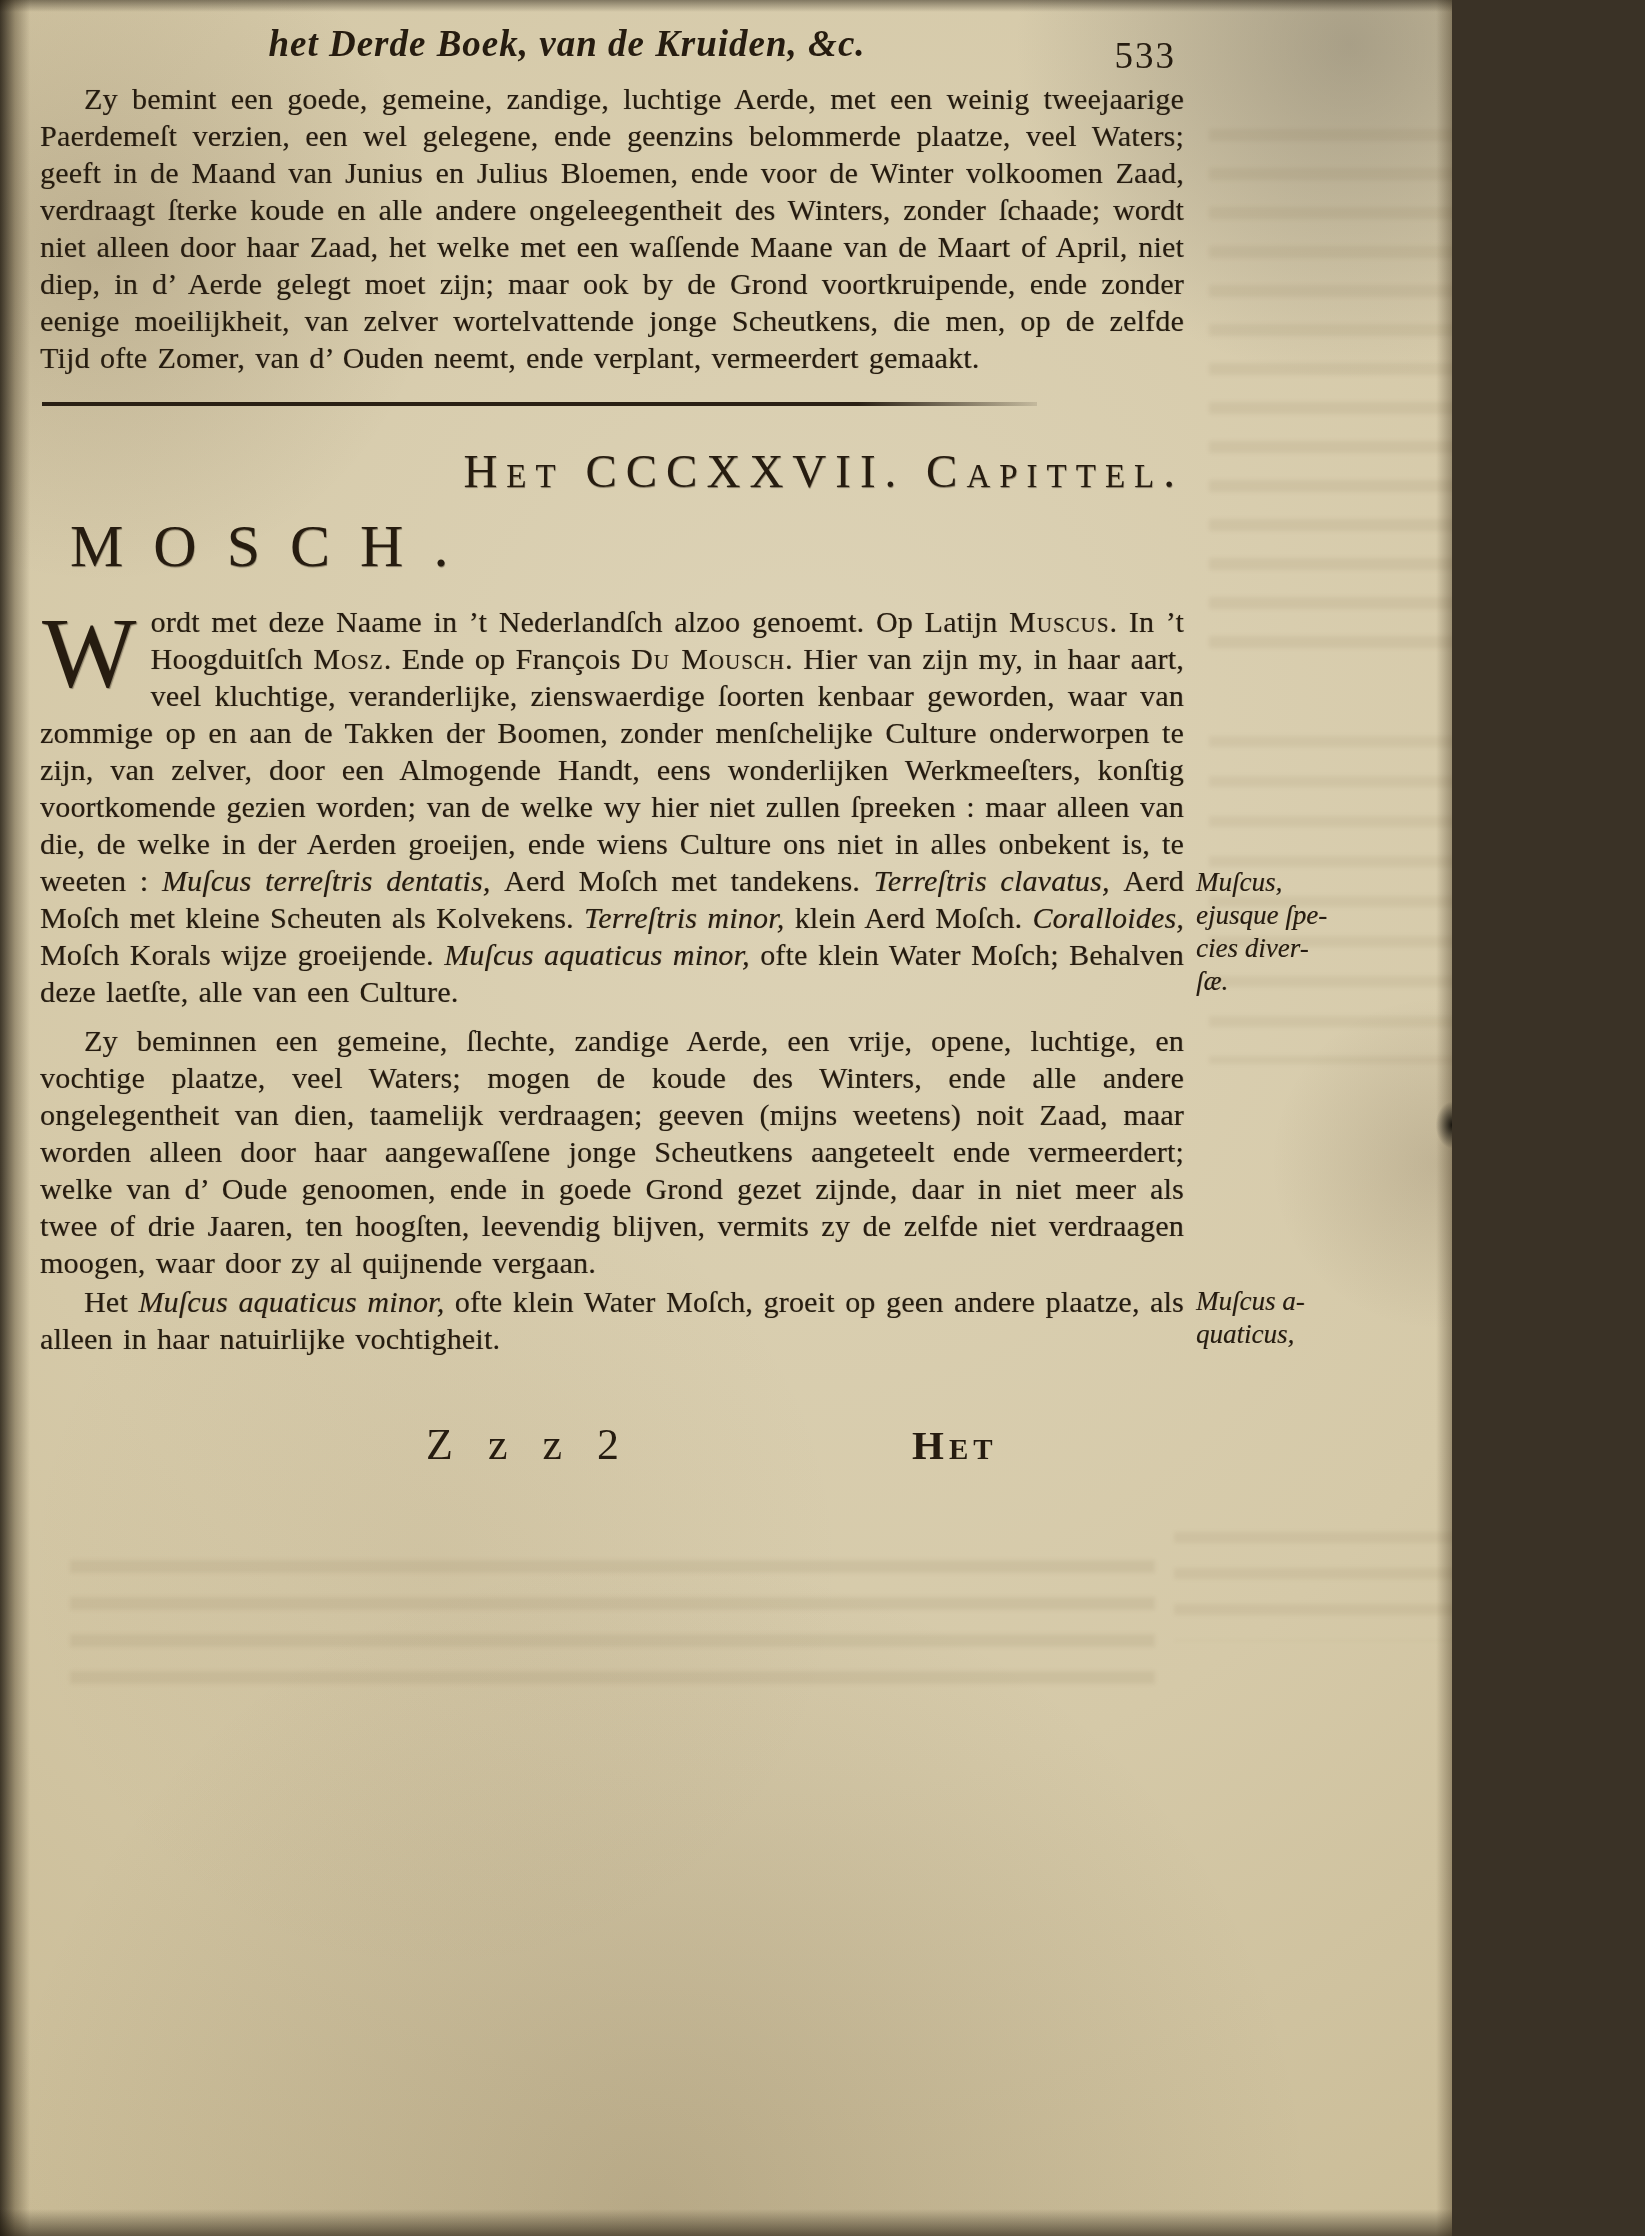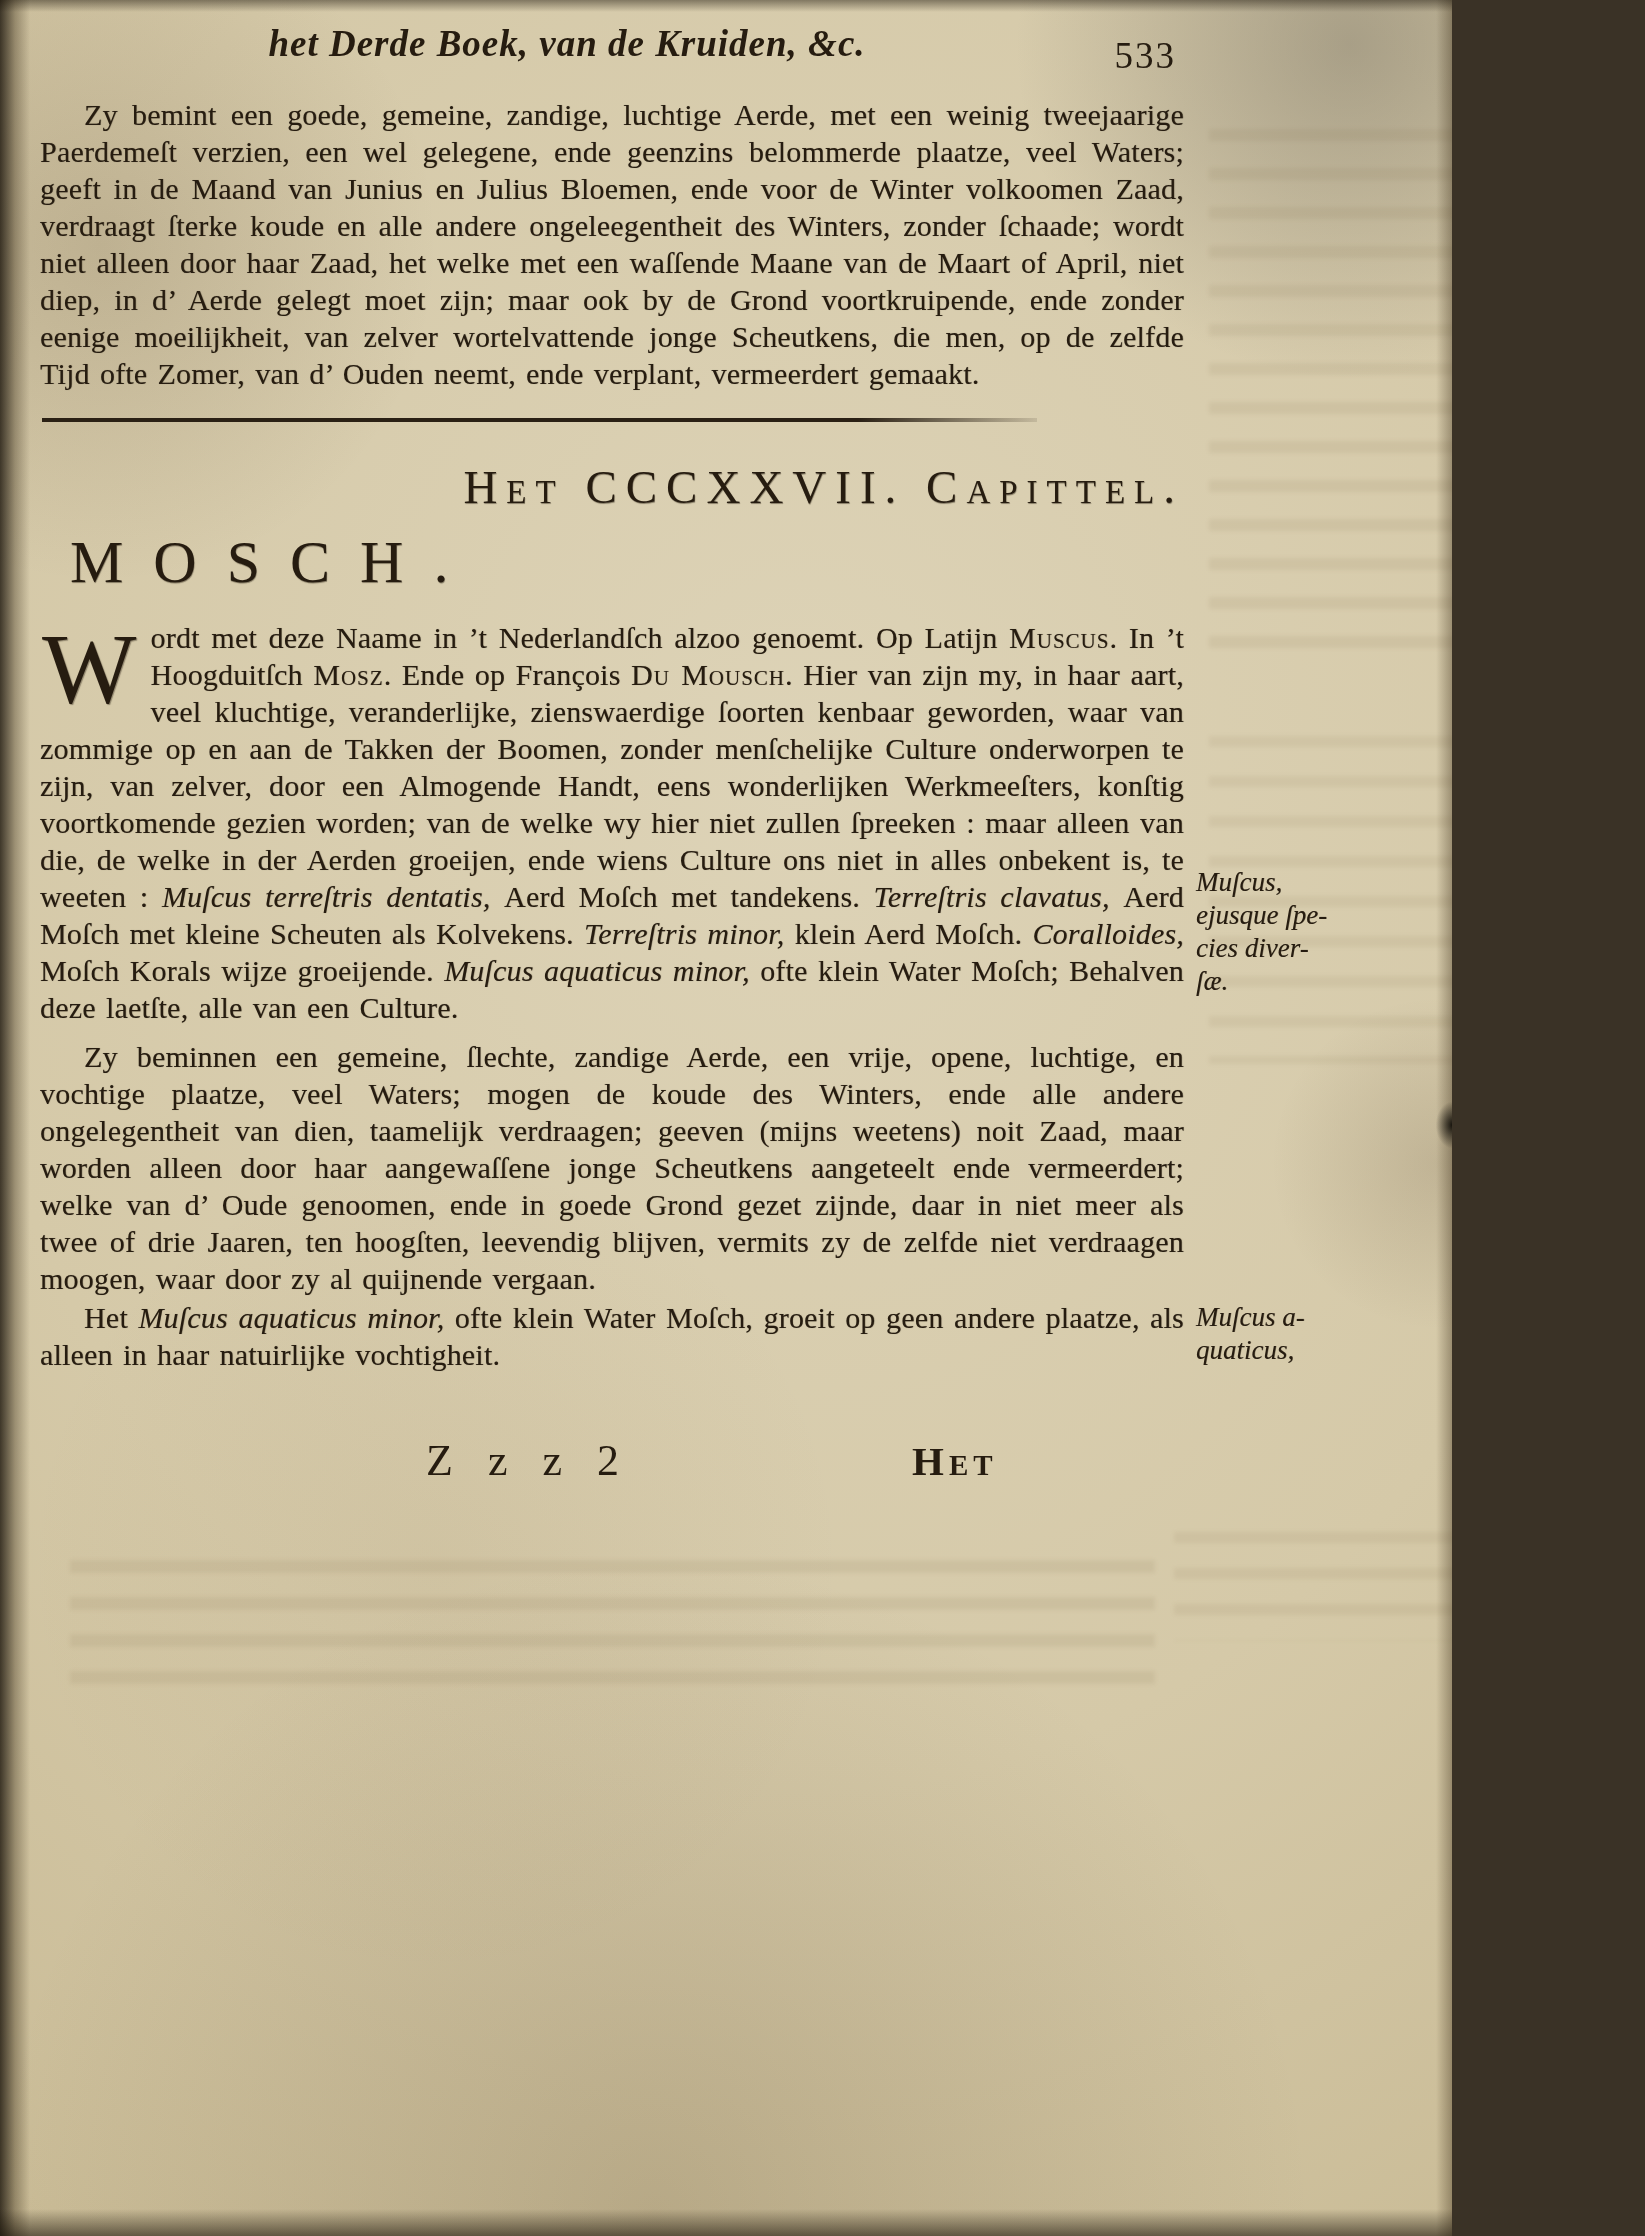--- a/index.html
+++ b/index.html
@@ -52,21 +52,21 @@
     font-size: 37px; letter-spacing: 1px; padding-right: 90px;
   }
   .page-number { position: absolute; right: 8px; top: 12px; font-size: 37px; letter-spacing: 2px; }
 
   .body-par {
     margin: 0; font-size: 30px; line-height: 37px;
     text-align: justify; letter-spacing: 0.2px; word-spacing: 2.5px;
     text-shadow: 0.4px 0.4px 0.7px rgba(38,28,16,.45);
   }
   .indent { text-indent: 44px; }
-  p.first-par { margin-top: 16px; }
+  p.first-par { }
 
   .rule {
     margin: 26px 0 0 2px; width: 995px; height: 4px;
     background: linear-gradient(to right, #2a2014 82%, rgba(42,32,20,.12));
   }
 
   .chapter-heading {
     margin: 38px 0 0 0; text-align: right; font-weight: normal;
     font-variant: small-caps; font-size: 47px; letter-spacing: 9px;
     text-shadow: 0.5px 0.5px 0.8px rgba(38,28,16,.45);
@@ -88,21 +88,21 @@
 
   .culture-par { margin-top: 12px; }
   .aquaticus-par { margin-top: 2px; }
 
   .margin-note {
     position: absolute; left: 1156px; width: 157px;
     font-style: italic; font-size: 27px; line-height: 33px;
     white-space: pre-line; text-align: left;
     text-shadow: 0.4px 0.4px 0.6px rgba(38,28,16,.4);
   }
-  .note-1 { bottom: 28px; }
+  .note-1 { bottom: 12px; }
   .note-2 { top: 2px; }
 
   .footer-row { position: relative; height: 70px; margin-top: 62px; }
   .signature { position: absolute; left: 386px; top: 0; font-size: 44px; letter-spacing: 12px; }
   .catchword {
     position: absolute; left: 872px; top: 2px; font-size: 41px;
     font-variant: small-caps; letter-spacing: 5px; font-weight: bold;
   }
 </style>
 </head>

